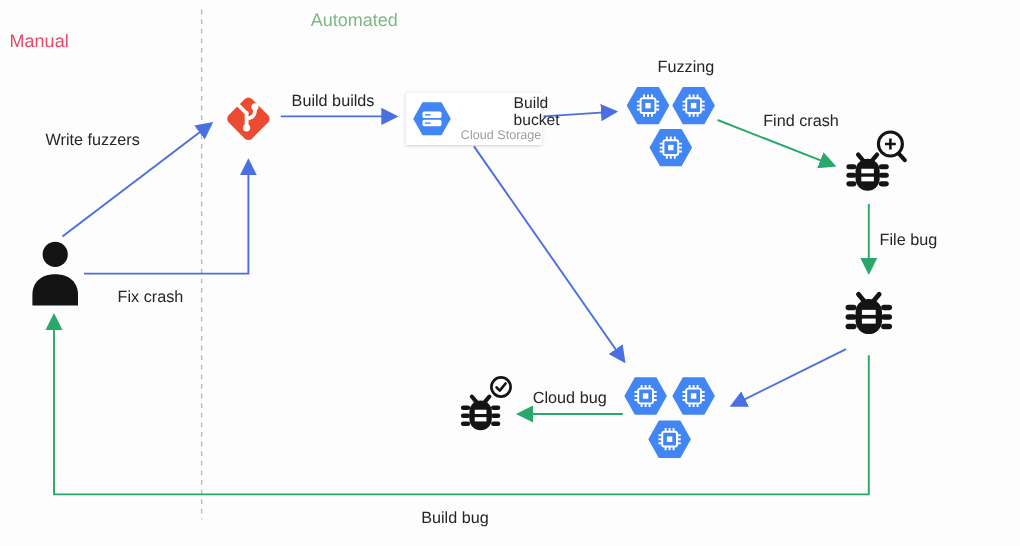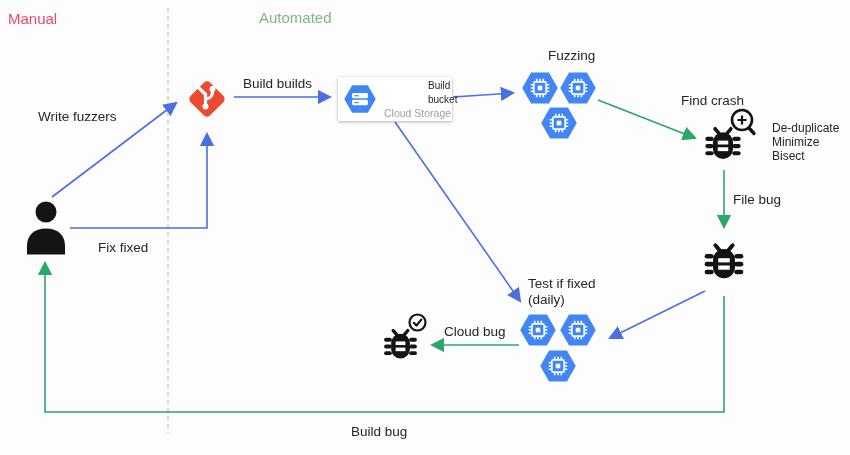--- a/index.html
+++ b/index.html
@@ -7,47 +7,47 @@
     position:relative;width:850px;height:455px;background:#fdfdfd;overflow:hidden;
     font-family:"Liberation Sans", sans-serif;color:var(--c-text,#232527);
   }
   .edges{position:absolute;left:0;top:0;}
   .e-blue{stroke:var(--c-blue,#4a6fe0);stroke-width:1.6;fill:none;}
   .e-green{stroke:var(--c-green,#2ca76b);stroke-width:1.6;fill:none;}
   .e-dash{stroke:var(--c-divider,#bdbdbd);stroke-width:1.2;stroke-dasharray:4 4;}
   .m-blue{fill:var(--c-blue,#4a6fe0);}
   .m-green{fill:var(--c-green,#2ca76b);}
   .lbl{position:absolute;font-size:13.5px;white-space:nowrap;}
-  .l-manual{left:8px;top:10px;font-size:15px;color:var(--c-pink,#e8486b);}
+  .l-manual{left:8px;top:26px;font-size:15px;color:var(--c-pink,#e8486b);}
   .l-automated{left:215px;top:9px;font-size:15px;color:var(--c-softgreen,#7db885);margin-left:44px;}
   .l-write-fuzzers{left:38px;top:109px;}
   .l-fix-bugs{left:98px;top:240px;}
   .l-upload-builds{left:243px;top:76px;}
   .l-fuzzing{left:548px;top:48px;}
-  .l-find-crash{left:636px;top:93px;margin-left:45px;}
+  .l-find-crash{left:636px;top:93px;}
   .l-dedup{left:772px;top:121px;font-size:12px;line-height:14px;}
   .l-file-bug{left:733px;top:192px;}
   .l-test-if-fixed{left:528px;top:276px;line-height:16px;}
   .l-close-bug{left:444px;top:324px;}
   .l-assign-bug{left:351px;top:424px;}
   .icon{position:absolute;}
   .hex{position:absolute;width:38px;height:34px;}
   .hexbody{fill:var(--c-hexblue,#4285f4);}
   .hexdash{fill:var(--c-hexblue,#4285f4);}
   .gitfill{fill:var(--c-gitred,#ec4b32);}
   .bugfill{fill:var(--c-bug,#141414);}
   .bugstroke{stroke:var(--c-bug,#141414);}
   .card{
     position:absolute;left:338px;top:77px;width:114px;height:44px;background:#fff;
     box-shadow:0 1px 3px rgba(0,0,0,.28), 0 0 1px rgba(0,0,0,.12);
     display:flex;align-items:center;padding-left:5px;box-sizing:border-box;
   }
   .card-hex{width:34px;height:30px;flex:0 0 auto;}
   .card-text{margin-left:7px;}
-  .card-title{font-size:10px;color:var(--c-text,#232527);line-height:14px;padding-left:44px;}
+  .card-title{font-size:13px;color:var(--c-text,#232527);line-height:14px;padding-left:44px;}
   .card-sub{font-size:10.5px;color:var(--c-subtext,#9aa0a6);line-height:13px;}
 </style>
 </head>
 <body>
 
 <svg width="0" height="0" style="position:absolute" aria-hidden="true">
   <defs>
     <symbol id="sym-hexchip" viewBox="0 0 40 36">
       <polygon class="hexbody" points="10.5,1.5 29.5,1.5 38.8,18 29.5,34.5 10.5,34.5 1.2,18"></polygon>
       <g stroke="#fff" stroke-width="1.7" fill="none">
@@ -114,21 +114,21 @@
     <polyline class="e-green" points="724,296 724,412 45,412 45,263" marker-end="url(#mg)"></polyline>
   </svg>
 
   <div class="lbl l-manual">Manual</div>
   <div class="lbl l-automated">Automated</div>
 
   <svg class="icon" style="left:24px;top:201px" width="44" height="54" viewBox="0 0 44 54">
       <use href="#sym-person"></use>
     </svg>
   <div class="lbl l-write-fuzzers">Write fuzzers</div>
-  <div class="lbl l-fix-bugs">Fix fixed</div>
+  <div class="lbl l-fix-bugs">Fix crash</div>
 
   <svg class="icon" style="left:183px;top:75px" width="48" height="48" viewBox="0 0 48 48">
     <rect class="gitfill" x="10.2" y="10.2" width="27.6" height="27.6" rx="4.5" transform="rotate(45 24 24)"></rect>
     <g stroke="#fff" stroke-width="3.2" stroke-linecap="round" fill="none">
       <path d="M15.5,12.5 L22.5,19.5"></path>
       <path d="M22.5,19 L22.5,30"></path>
       <path d="M29.5,16.5 C29.5,21.5 27.5,23 23.5,23.8"></path>
     </g>
     <circle cx="22.5" cy="31.5" r="3" fill="#fff"></circle>
     <circle cx="29.5" cy="14" r="3" fill="#fff"></circle>
@@ -158,35 +158,26 @@
   <div class="lbl l-find-crash">Find crash</div>
 
   <svg class="icon" style="left:698px;top:102px" width="60" height="66" viewBox="0 0 60 66">
     <use href="#sym-bug" x="4" y="22" width="42" height="42"></use>
     <g>
       <circle cx="44" cy="18" r="10" fill="#fdfdfd" class="bugstroke" stroke-width="2.6"></circle>
       <path d="M44,13.5 V22.5 M39.5,18 H48.5" class="bugstroke" stroke-width="2.2" fill="none"></path>
       <path d="M51,26 L56,31.5" class="bugstroke" stroke-width="3.4" stroke-linecap="round"></path>
     </g>
   </svg>
-  <div class="lbl l-dedup">
-    <div>De-duplicate</div>
-    <div>Minimize</div>
-    <div>Bisect</div>
-  </div>
   <div class="lbl l-file-bug">File bug</div>
 
   <svg class="icon" style="left:701px;top:240px" width="46" height="46" viewBox="0 0 48 48">
       <use href="#sym-bug"></use>
     </svg>
 
-  <div class="lbl l-test-if-fixed">
-    <div>Test if fixed</div>
-    <div>(daily)</div>
-  </div>
   <svg class="hex" style="left:519px;top:313px" viewBox="0 0 40 36">
       <use href="#sym-hexchip"></use>
     </svg>
   <svg class="hex" style="left:559px;top:313px" viewBox="0 0 40 36">
       <use href="#sym-hexchip"></use>
     </svg>
   <svg class="hex" style="left:539px;top:349px" viewBox="0 0 40 36">
       <use href="#sym-hexchip"></use>
     </svg>
 

